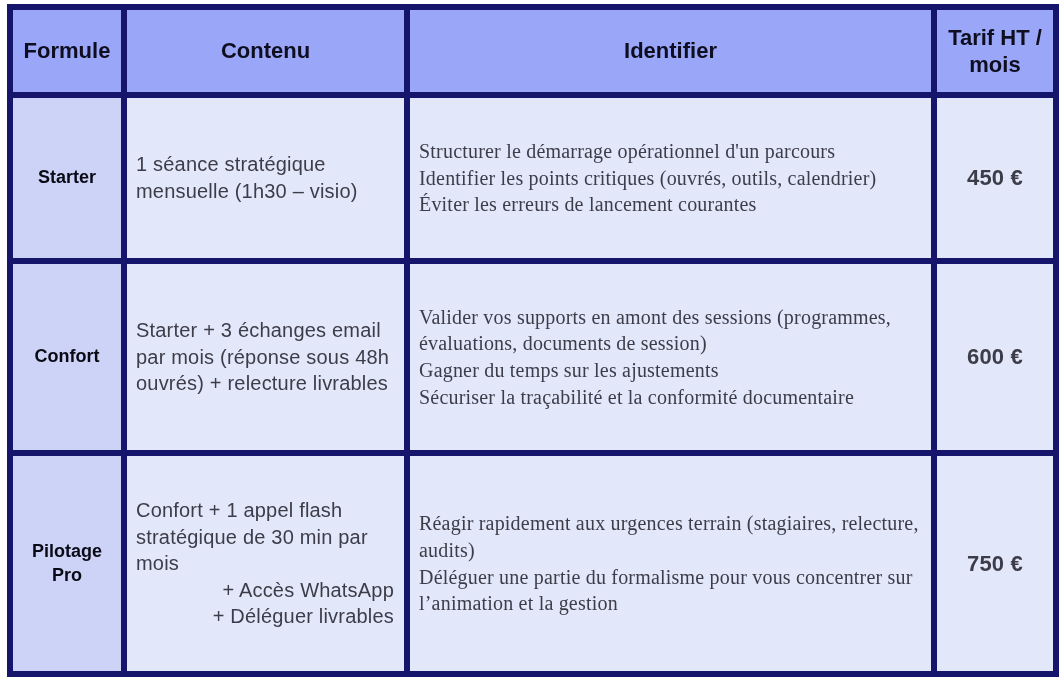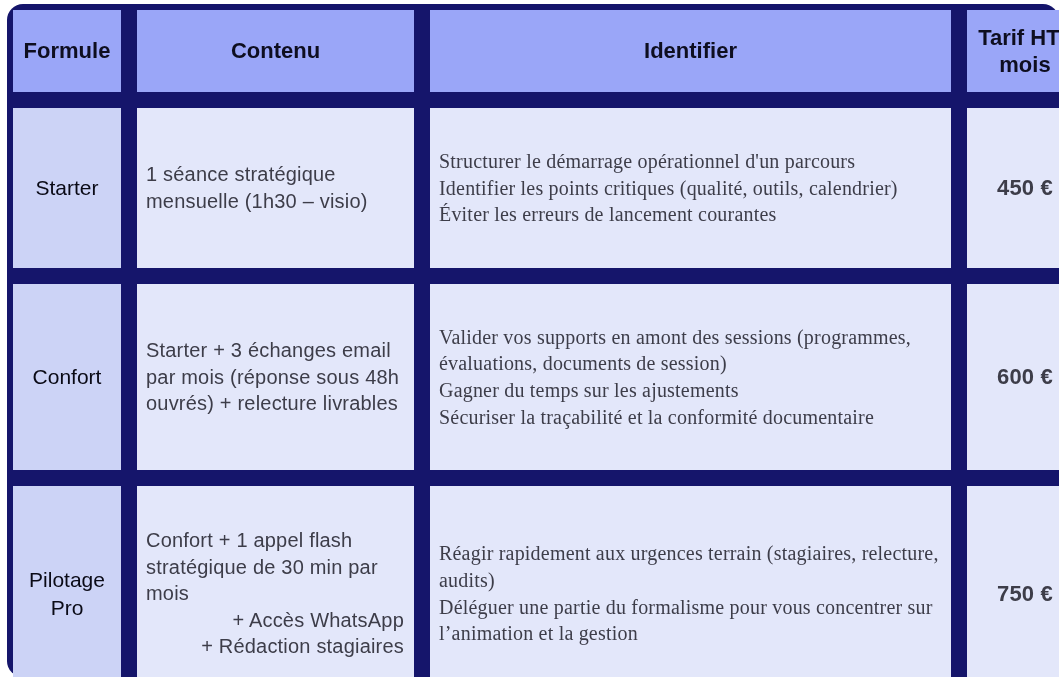--- a/index.html
+++ b/index.html
@@ -19,23 +19,22 @@
     position: absolute;
     left: 7px;
     top: 4px;
     width: 1052px;
     height: 673px;
     box-sizing: border-box;
     background: #15156b;          
     display: grid;
     grid-template-columns: 108px 277px 521px 116px;
     grid-template-rows: 82px 160px 186px 215px;
-    gap: 16px;
+    gap: 6px;
     padding: 6px;
-    border-radius: 16px;
   }
   .cell {
     box-sizing: border-box;
     display: flex;
     flex-direction: column;
     justify-content: center;
     overflow: hidden;
   }
   
   .hcell {
@@ -46,22 +45,22 @@
     font-size: 22px;
     line-height: 1.25;
     color: #0e0e20;
     padding: 2px 6px;
   }
   
   .fcell {
     background: #ccd3f6;
     align-items: center;
     text-align: center;
-    font-weight: normal;
-    font-size: 21px;
+    font-weight: bold;
+    font-size: 18px;
     line-height: 1.3;
     color: #0a0a16;
     padding: 2px 4px;
   }
   
   .bcell {
     background: #e3e7fa;
     color: #3d3d49;
     font-size: 20px;
     line-height: 1.33;
@@ -88,41 +87,41 @@
     <div class="cell hcell">Contenu</div>
     <div class="cell hcell">Identifier</div>
     <div class="cell hcell">Tarif HT / mois</div>
 
     <div class="cell fcell">Starter</div>
     <div class="cell bcell ccell">
       <span class="line">1 séance stratégique mensuelle (1h30 – visio)</span>
     </div>
     <div class="cell bcell acell">
       <span class="line">Structurer le démarrage opérationnel d'un parcours</span>
-      <span class="line">Identifier les points critiques (qualité, outils, calendrier)</span>
+      <span class="line">Identifier les points critiques (ouvrés, outils, calendrier)</span>
       <span class="line">Éviter les erreurs de lancement courantes</span>
     </div>
     <div class="cell bcell tcell">450 €</div>
 
     <div class="cell fcell">Confort</div>
     <div class="cell bcell ccell">
       <span class="line">Starter + 3 échanges email par mois (réponse sous 48h ouvrés) + relecture livrables</span>
     </div>
     <div class="cell bcell acell">
       <span class="line">Valider vos supports en amont des sessions (programmes, évaluations, documents de session)</span>
       <span class="line">Gagner du temps sur les ajustements</span>
       <span class="line">Sécuriser la traçabilité et la conformité documentaire</span>
     </div>
     <div class="cell bcell tcell">600 €</div>
 
     <div class="cell fcell">Pilotage Pro</div>
     <div class="cell bcell ccell">
       <span class="line">Confort + 1 appel flash stratégique de 30 min par mois</span>
       <span class="line">+ Accès WhatsApp</span>
-      <span class="line">+ Rédaction stagiaires</span>
+      <span class="line">+ Déléguer livrables</span>
     </div>
     <div class="cell bcell acell">
       <span class="line">Réagir rapidement aux urgences terrain (stagiaires, relecture, audits)</span>
       <span class="line">Déléguer une partie du formalisme pour vous concentrer sur l’animation et la gestion</span>
     </div>
     <div class="cell bcell tcell">750 €</div>
 
   </div>
 </div>
 

